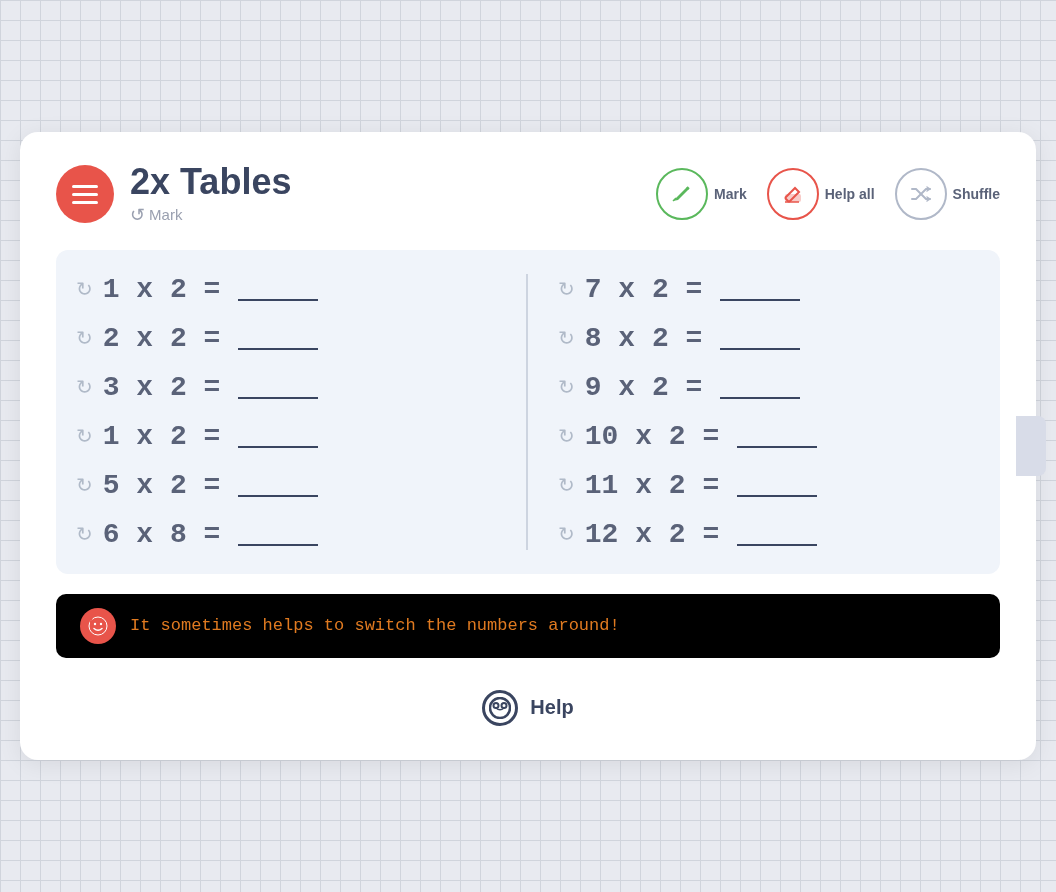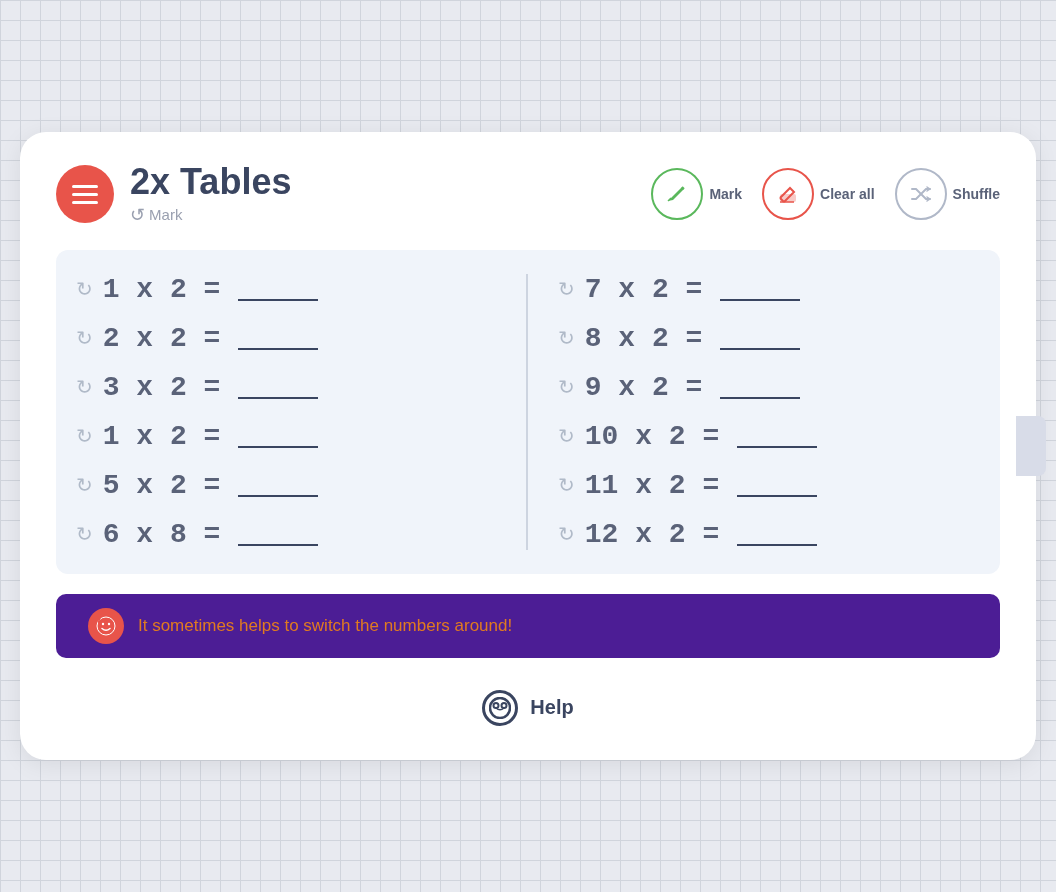--- a/index.html
+++ b/index.html
@@ -11,21 +11,21 @@
       background-size: 20px 20px;
       font-family: 'Segoe UI', Arial, sans-serif;
       display: flex;
       justify-content: center;
       align-items: center;
       min-height: 100vh;
       padding: 20px;
     }
     .card {
       background: #fff;
-      border-radius: 26px;
+      border-radius: 18px;
       padding: 30px 36px 30px 36px;
       width: 1056px;
       max-width: 100%;
       box-shadow: 0 4px 24px rgba(0,0,0,0.08);
       position: relative;
     }
     .header {
       display: flex;
       align-items: center;
       justify-content: space-between;
@@ -150,27 +150,28 @@
     .answer-line {
       display: inline-block;
       width: 80px;
       border-bottom: 2.5px solid #3a4560;
       margin-left: 8px;
       margin-bottom: 4px;
       flex-shrink: 0;
     }
 
     .hint-bar {
-      background: #4c1d95;
+      background: #000000;
       border-radius: 10px;
-      padding: 14px 32px;
+      padding: 14px 24px;
       display: flex;
       align-items: center;
       gap: 14px;
       margin-bottom: 24px;
+      font-family: Liberation Mono, monospace;
     }
     .hint-icon {
       background: #e8544a;
       border-radius: 50%;
       width: 36px;
       height: 36px;
       display: flex;
       align-items: center;
       justify-content: center;
       flex-shrink: 0;
@@ -250,21 +251,21 @@
 
       <button class="toolbar-btn clearall-icon">
         <div class="icon-circle">
           <svg class="eraser-svg" viewBox="0 0 26 26" fill="none" xmlns="http://www.w3.org/2000/svg">
             <rect x="5" y="13" width="16" height="8" rx="2" fill="#e8544a" opacity="0.3"></rect>
             <path d="M5 17L15 7L19 11L9 21" stroke="#e8544a" stroke-width="2" fill="none"></path>
             <path d="M5 21H19" stroke="#e8544a" stroke-width="1.5"></path>
             <path d="M9 21L5 17" stroke="#e8544a" stroke-width="2"></path>
           </svg>
         </div>
-        <span class="btn-label">Clear all</span>
+        <span class="btn-label">Help all</span>
       </button>
 
       <button class="toolbar-btn shuffle-icon">
         <div class="icon-circle">
           <svg class="shuffle-svg" viewBox="0 0 26 26" fill="none" xmlns="http://www.w3.org/2000/svg">
             <path d="M4 8h4l10 10h4" stroke="#b0b8c8" stroke-width="2" fill="none" stroke-linecap="round"></path>
             <path d="M4 18h4L18 8h4" stroke="#b0b8c8" stroke-width="2" fill="none" stroke-linecap="round"></path>
             <path d="M19 6l3 2-3 2" stroke="#b0b8c8" stroke-width="1.5" fill="none" stroke-linecap="round" stroke-linejoin="round"></path>
             <path d="M19 16l3 2-3 2" stroke="#b0b8c8" stroke-width="1.5" fill="none" stroke-linecap="round" stroke-linejoin="round"></path>
           </svg>

